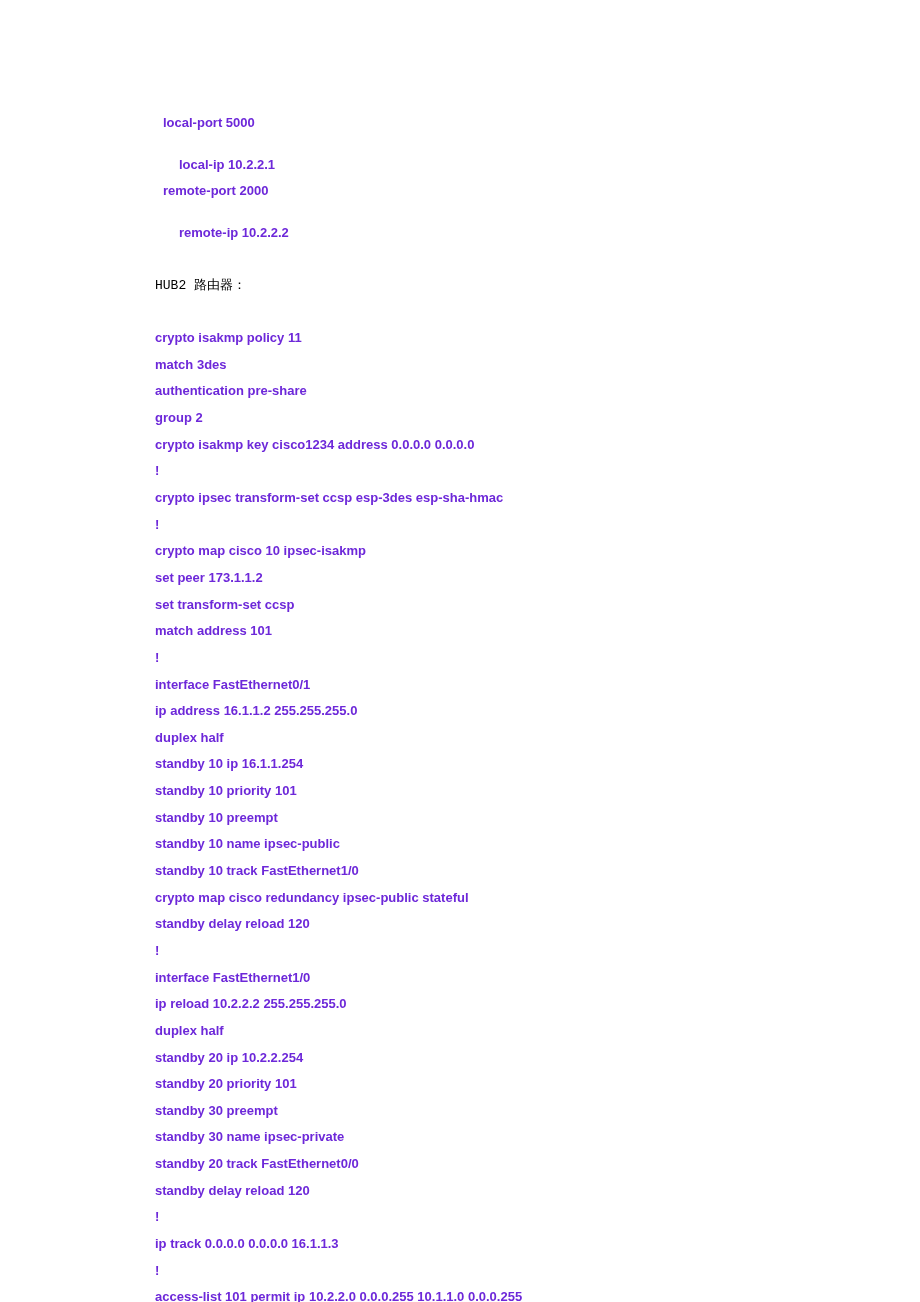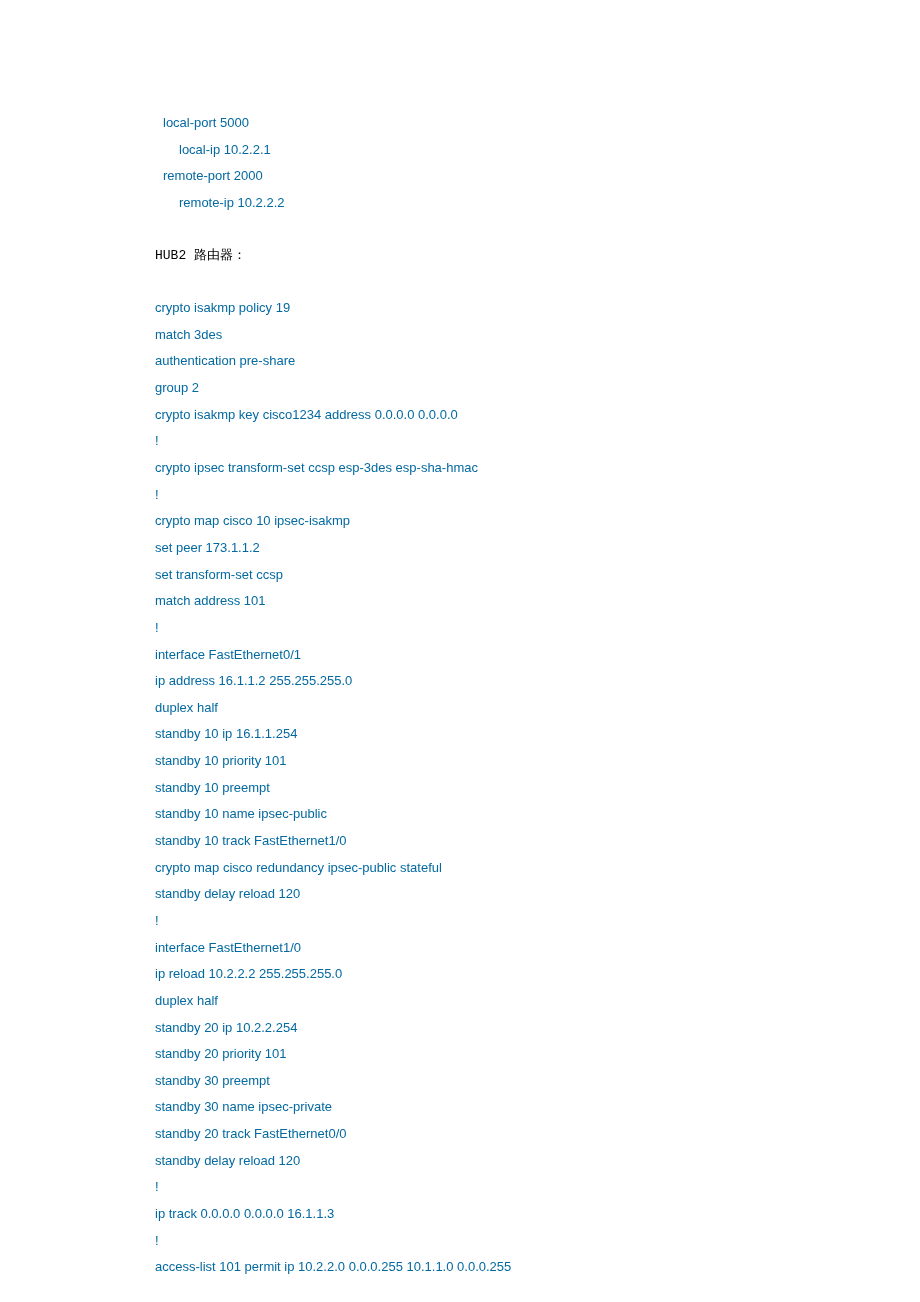--- a/index.html
+++ b/index.html
@@ -15,42 +15,44 @@
       font-size: 13px;
       color: #000000;
       padding: 110px 155px 60px 155px;
       line-height: 2.05;
     }
     .indent-1 {
       padding-left: 8px;
     }
     .indent-2 {
       padding-left: 24px;
+      margin-top: 15px;
     }
     .section-heading {
       color: #000000;
       margin-top: 26px;
       margin-bottom: 26px;
       font-family: Liberation Mono, monospace;
     }
     .config-line {
-      color: #0369a1;
+      color: #6d28d9;
+      font-weight: bold;
     }
   </style>
 </head>
 <body>
 
 <div class="indent-1 config-line">local-port 5000</div>
 <div class="indent-2 config-line">local-ip 10.2.2.1</div>
 <div class="indent-1 config-line">remote-port 2000</div>
 <div class="indent-2 config-line">remote-ip 10.2.2.2</div>
 
 <div class="section-heading">HUB2 路由器：</div>
 
-<div class="config-line">crypto isakmp policy 19</div>
+<div class="config-line">crypto isakmp policy 11</div>
 <div class="config-line">match 3des</div>
 <div class="config-line">authentication pre-share</div>
 <div class="config-line">group 2</div>
 <div class="config-line">crypto isakmp key cisco1234 address 0.0.0.0 0.0.0.0</div>
 <div class="config-line">!</div>
 <div class="config-line">crypto ipsec transform-set ccsp esp-3des esp-sha-hmac</div>
 <div class="config-line">!</div>
 <div class="config-line">crypto map cisco 10 ipsec-isakmp</div>
 <div class="config-line">set peer 173.1.1.2</div>
 <div class="config-line">set transform-set ccsp</div>

